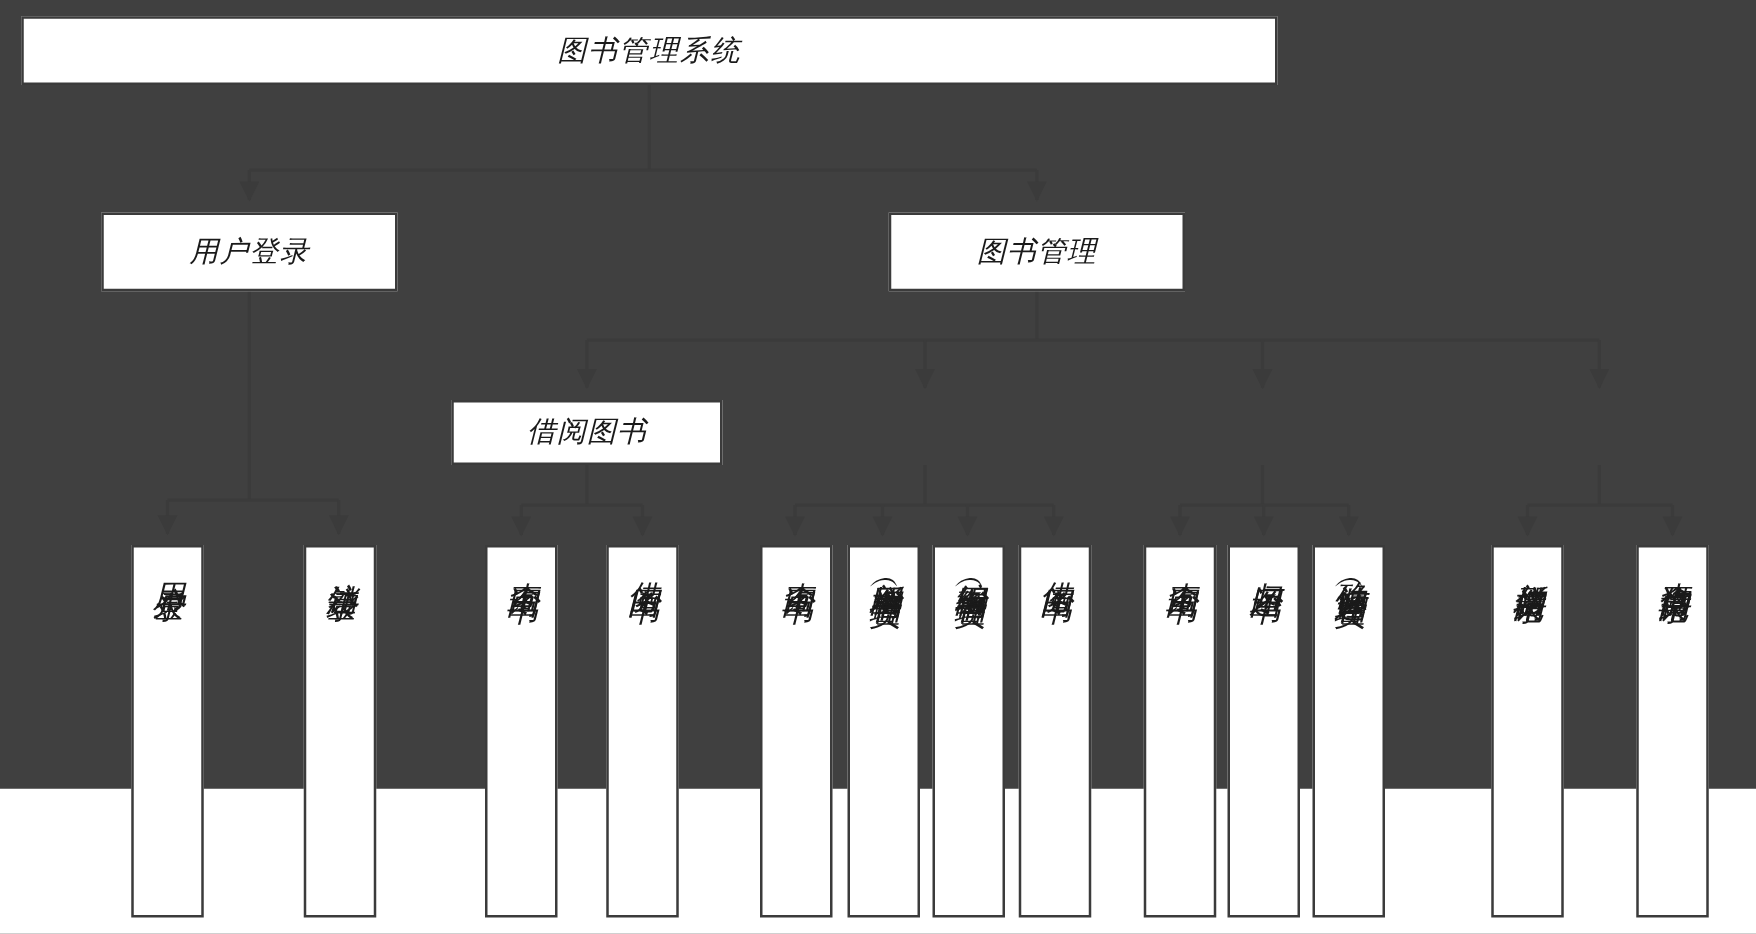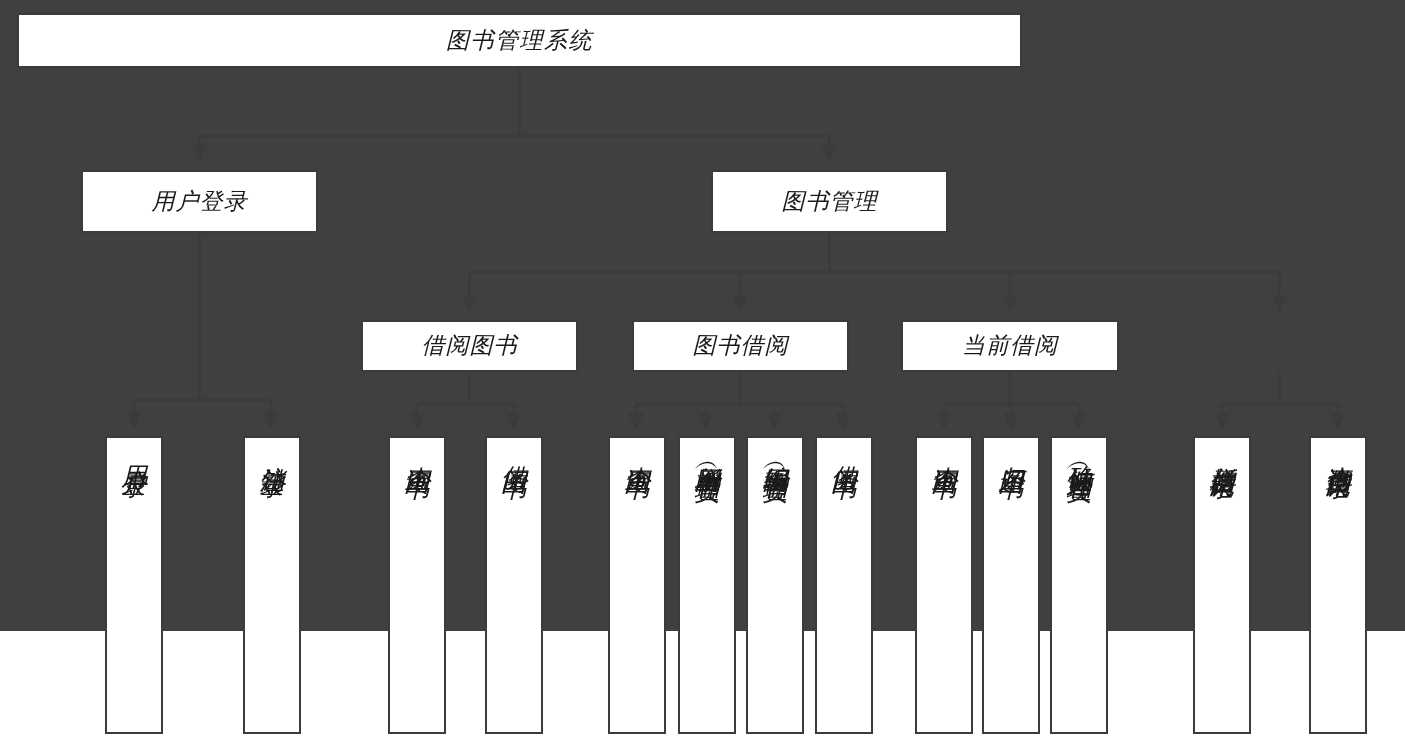--- a/index.html
+++ b/index.html
@@ -123,26 +123,20 @@
   <div class="node h" style="left:81px;top:170px;width:237px;height:63px;">
     <span class="lbl">用户登录</span>
   </div>
   <div class="node h" style="left:711px;top:170px;width:237px;height:63px;">
     <span class="lbl">图书管理</span>
   </div>
 
   <div class="node h" style="left:361px;top:320px;width:217px;height:52px;">
     <span class="lbl">借阅图书</span>
   </div>
-  <div class="node h" style="left:632px;top:320px;width:217px;height:52px;">
-    <span class="lbl">图书借阅</span>
-  </div>
-  <div class="node h" style="left:901px;top:320px;width:218px;height:52px;">
-    <span class="lbl">当前借阅</span>
-  </div>
 
   <div class="node v" style="left:105px;top:436px;width:58px;height:298px;">
     <span class="lbl">用户登录</span>
   </div>
   <div class="node v" style="left:243px;top:436px;width:58px;height:298px;">
     <span class="lbl">注销登录</span>
   </div>
 
   <div class="node v" style="left:388px;top:436px;width:58px;height:298px;">
     <span class="lbl">查询图书</span>

